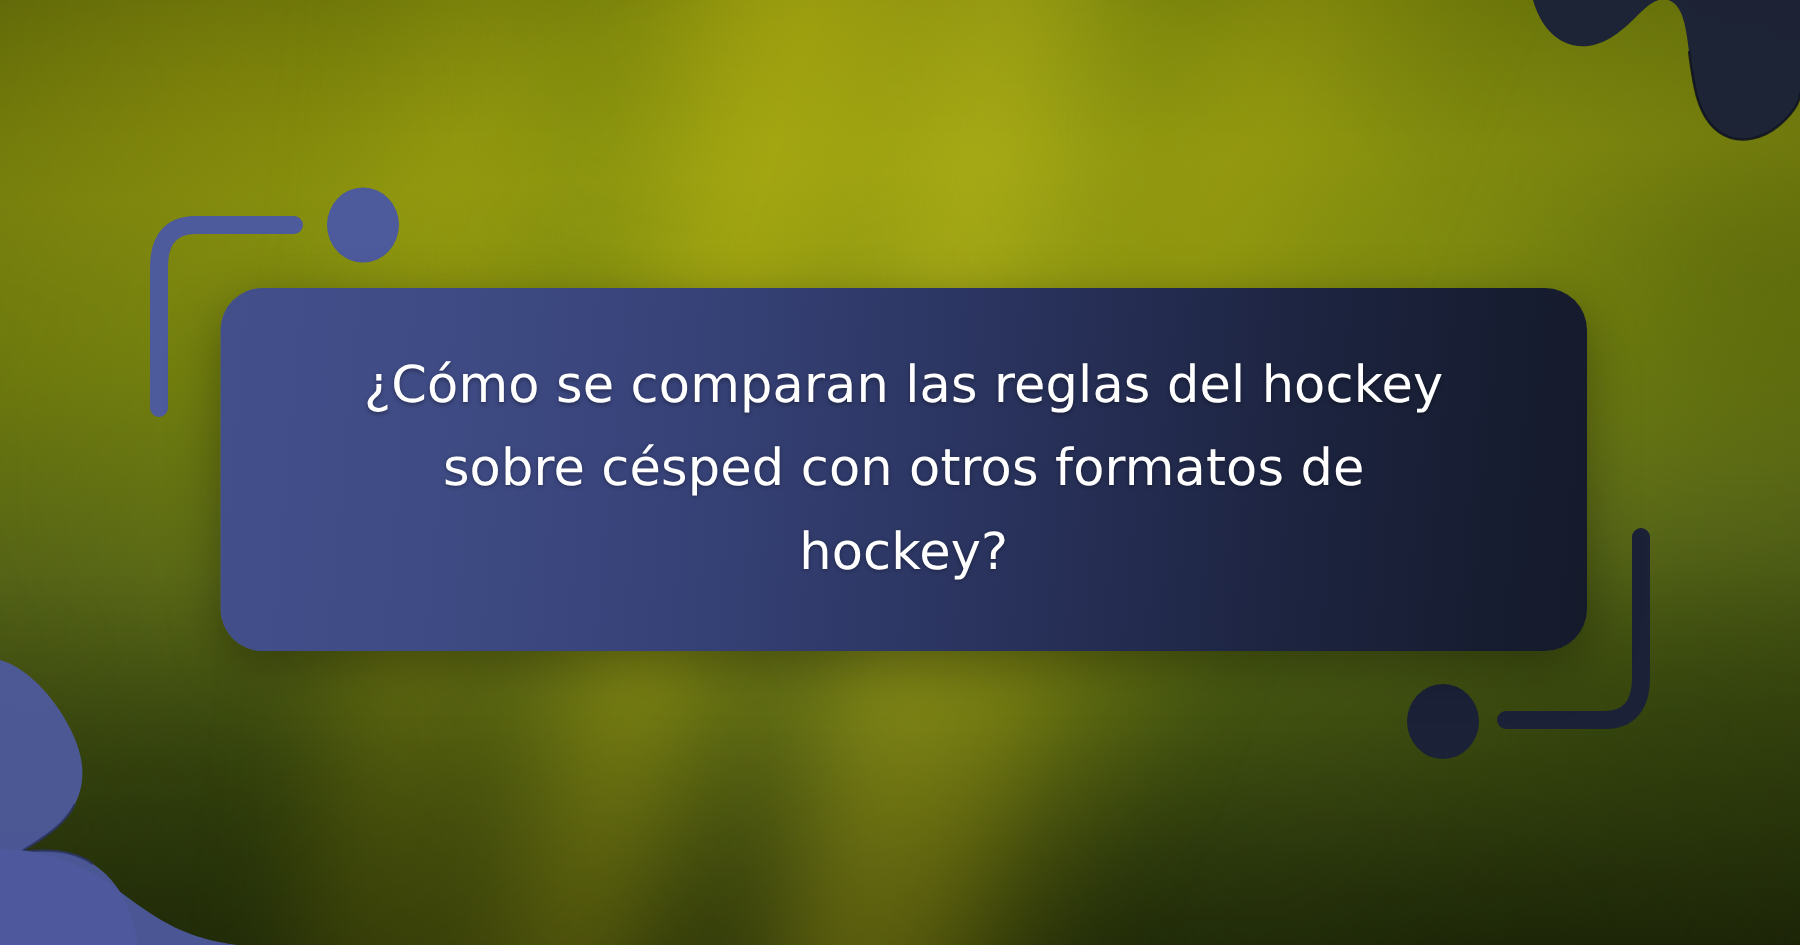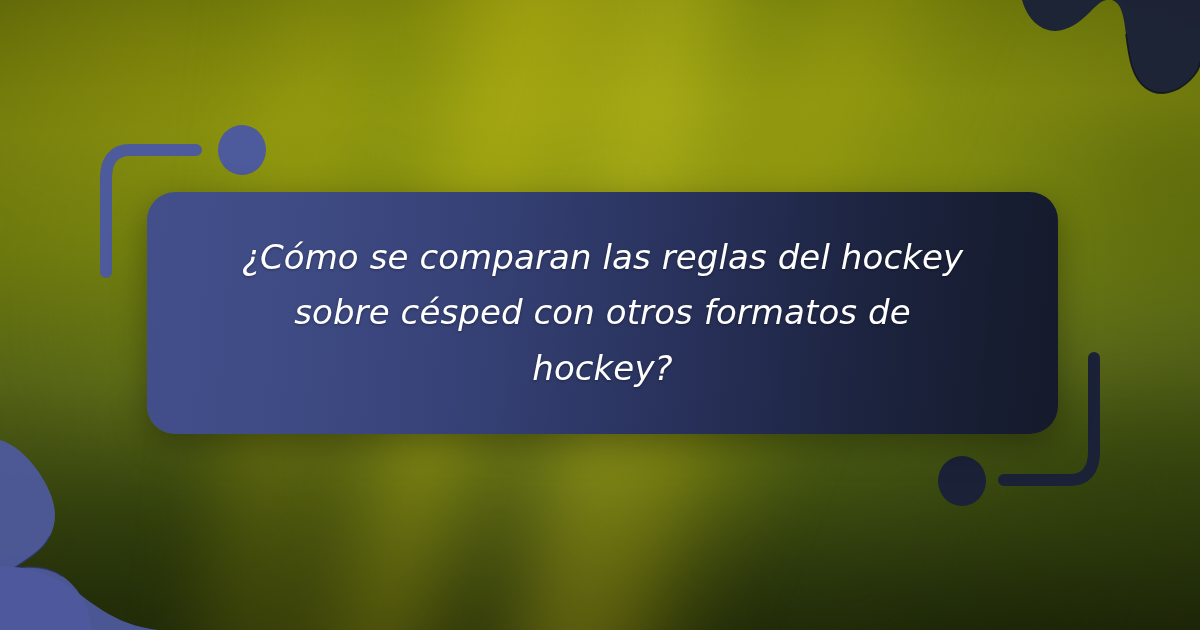--- a/index.html
+++ b/index.html
@@ -118,21 +118,20 @@
   .question-text {
     margin: 0;
     color: #ffffff;
     font-size: 34px;
     line-height: 1.62;
     font-weight: 400;
     text-align: center;
     letter-spacing: 0.1px;
     text-shadow: 0 1px 3px rgba(0,0,0,0.35);
     max-width: 740px;
-    font-style: italic;
   }
 </style>
 </head>
 <body>
 
 <div id="card-root">
 
   <div class="bg-photo">
     <div class="layer bg-base"></div>
     <div class="layer bg-blotches"></div>

